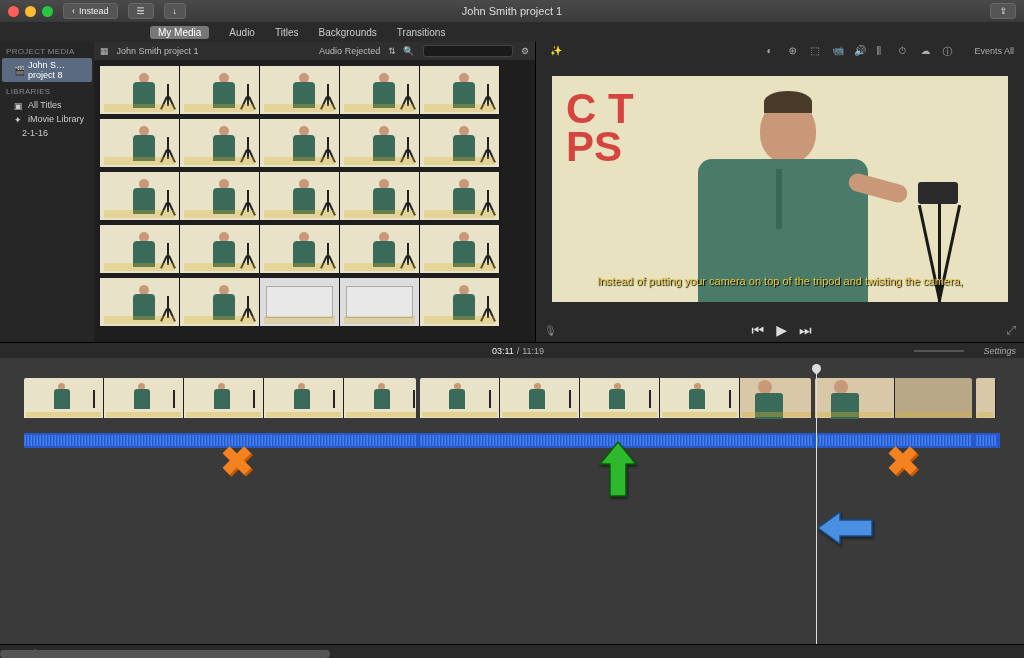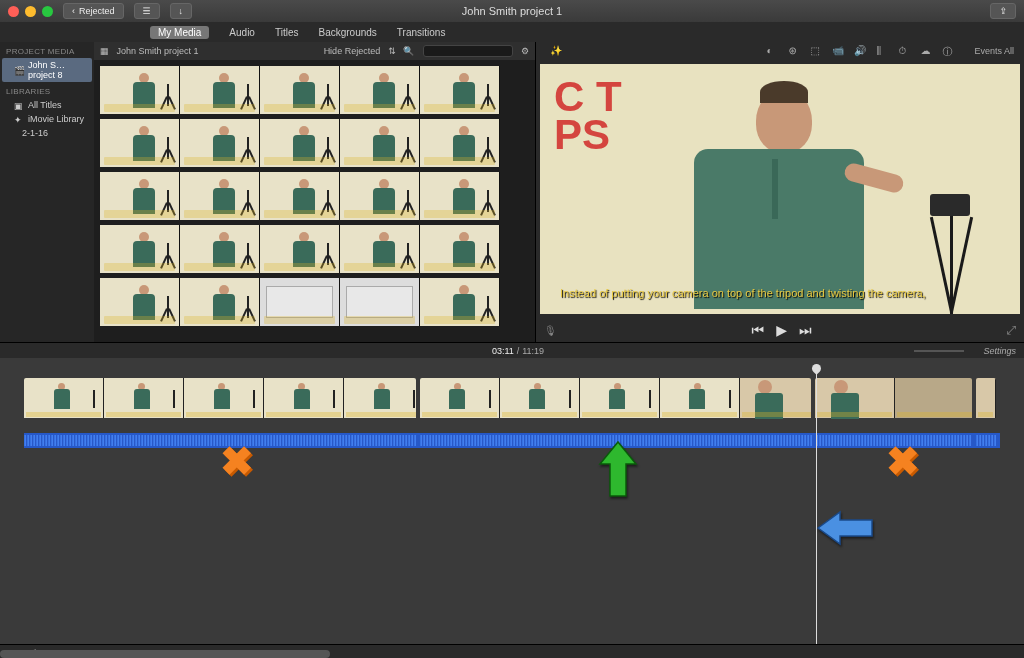--- a/index.html
+++ b/index.html
@@ -41,33 +41,33 @@
 .thumb .tripod { position: absolute; right: 10px; top: 18px; width: 2px; height: 22px; background: #222; }
 .thumb .tripod::before, .thumb .tripod::after { content: ''; position: absolute; top: 12px; width: 2px; height: 14px; background: #222; }
 .thumb .tripod::before { transform: rotate(25deg); left: -4px; } .thumb .tripod::after { transform: rotate(-25deg); left: 4px; }
 .thumb .sub { position: absolute; bottom: 2px; left: 4px; right: 4px; height: 8px; background: rgba(220,180,40,.3); border-radius: 1px; }
 .thumb.alt { background: #ddd; }
 .thumb.alt .room { position: absolute; top: 8px; left: 6px; right: 6px; bottom: 8px; background: #e8e8e8; border: 1px solid #aaa; }
 
 .viewer { width: 488px; background: #2a2a2a; display: flex; flex-direction: column; }
 .vw-tools { height: 18px; display: flex; align-items: center; justify-content: flex-end; gap: 10px; padding: 0 10px; font-size: 10px; color: #aaa; }
 .vw-tools .ic { width: 12px; height: 12px; }
-.preview { flex: 1; margin: 4px; background: #e8e2c0; position: relative; overflow: hidden; }
+.preview { flex: 1; margin: 16px; background: #e8e2c0; position: relative; overflow: hidden; }
 .preview .wb-text { position: absolute; left: 14px; top: 14px; font-size: 42px; color: #d4453f; font-weight: 700; font-family: cursive; line-height: .9; }
 .preview .pperson { position: absolute; left: 32%; top: 10%; width: 180px; height: 240px; }
 .preview .pperson .ph { width: 56px; height: 64px; background: #c89878; border-radius: 50% 50% 45% 45%; margin-left: 62px; position: relative; }
 .preview .pperson .ph::after { content:''; position:absolute; top:-8px; left:4px; right:4px; height:22px; background:#4a3a2a; border-radius:50% 50% 0 0; }
 .preview .pperson .pb { width: 170px; height: 160px; background: #4a7a68; border-radius: 14px 14px 0 0; margin-top: -4px; position: relative; }
 .preview .pperson .pb::before { content:''; position:absolute; top:10px; left:46%; width:6px; height:60px; background:#3a6858; }
 .preview .pperson .arm { position:absolute; right:-30px; top:80px; width:60px; height:18px; background:#c89878; border-radius:9px; transform:rotate(15deg); }
 .preview .ptripod { position: absolute; right: 40px; bottom: 0; width: 60px; height: 120px; }
 .preview .ptripod .cam { width: 40px; height: 22px; background: #2a2a2a; border-radius: 3px; margin-left: 10px; }
 .preview .ptripod .leg { position: absolute; top: 22px; width: 3px; height: 98px; background: #1a1a1a; }
 .preview .ptripod .l1 { left: 20px; transform: rotate(-12deg); } .preview .ptripod .l2 { left: 30px; } .preview .ptripod .l3 { left: 40px; transform: rotate(12deg); }
-.preview .caption { position: absolute; bottom: 14px; left: 20px; right: 20px; color: #e8c840; font-size: 11px; line-height: 1.3; text-shadow: 1px 1px 1px #000; }
+.preview .caption { position: absolute; bottom: 14px; left: 20px; right: 20px; text-align: center; color: #e8c840; font-size: 11px; line-height: 1.3; text-shadow: 1px 1px 1px #000; }
 .vw-ctrl { height: 24px; display: flex; align-items: center; padding: 0 8px; }
 .vw-ctrl .mic { color: #888; }
 .vw-ctrl .center { flex: 1; display: flex; justify-content: center; gap: 12px; color: #ddd; font-size: 14px; }
 .vw-ctrl .full { color: #888; font-size: 12px; }
 
 
 .tl-head { height: 16px; background: #2a2a2a; display: flex; align-items: center; justify-content: center; font-size: 9px; color: #aaa; position: relative; border-top: 1px solid #000; padding-left: 12px; }
 .tl-head .settings { position: absolute; right: 8px; color: #aaa; font-style: italic; }
 .tl-head .zoom { position: absolute; right: 60px; width: 50px; height: 2px; background: #555; }
 .timeline { height: 300px; background: #3a3a3a; position: relative; padding: 20px 24px; }
@@ -102,21 +102,21 @@
 <body>
 
 <div class="titlebar">
   <div class="traffic">
     <span class="tl-close"></span>
     <span class="tl-min"></span>
     <span class="tl-max"></span>
   </div>
   <div class="tb-btn">
     <span style="margin-right:4px">‹</span>
-    <span>Rejected</span>
+    <span>Instead</span>
   </div>
   <div class="tb-btn icn">☰</div>
   <div class="tb-btn icn">↓</div>
   <div class="title-c">John Smith project 1</div>
   <div class="tb-btn share icn">⇪</div>
 </div>
 
 <div class="tabbar">
   <span class="tab active">My Media</span>
   <span class="tab">Audio</span>
@@ -145,21 +145,21 @@
     <div class="sb-item" style="padding-left:22px">
       <span>2-1-16</span>
     </div>
   </div>
 
   <div class="browser">
     <div class="br-head">
       <span>▦</span>
       <span>John Smith project 1</span>
       <span class="grow"></span>
-      <span>Hide Rejected</span>
+      <span>Audio Rejected</span>
       <span>⇅</span>
       <span>🔍</span>
       <div class="search"></div>
       <span>⚙</span>
     </div>
     <div class="clips">
 
       <div class="cliprow">
           <div class="thumb">
             <div class="person">

